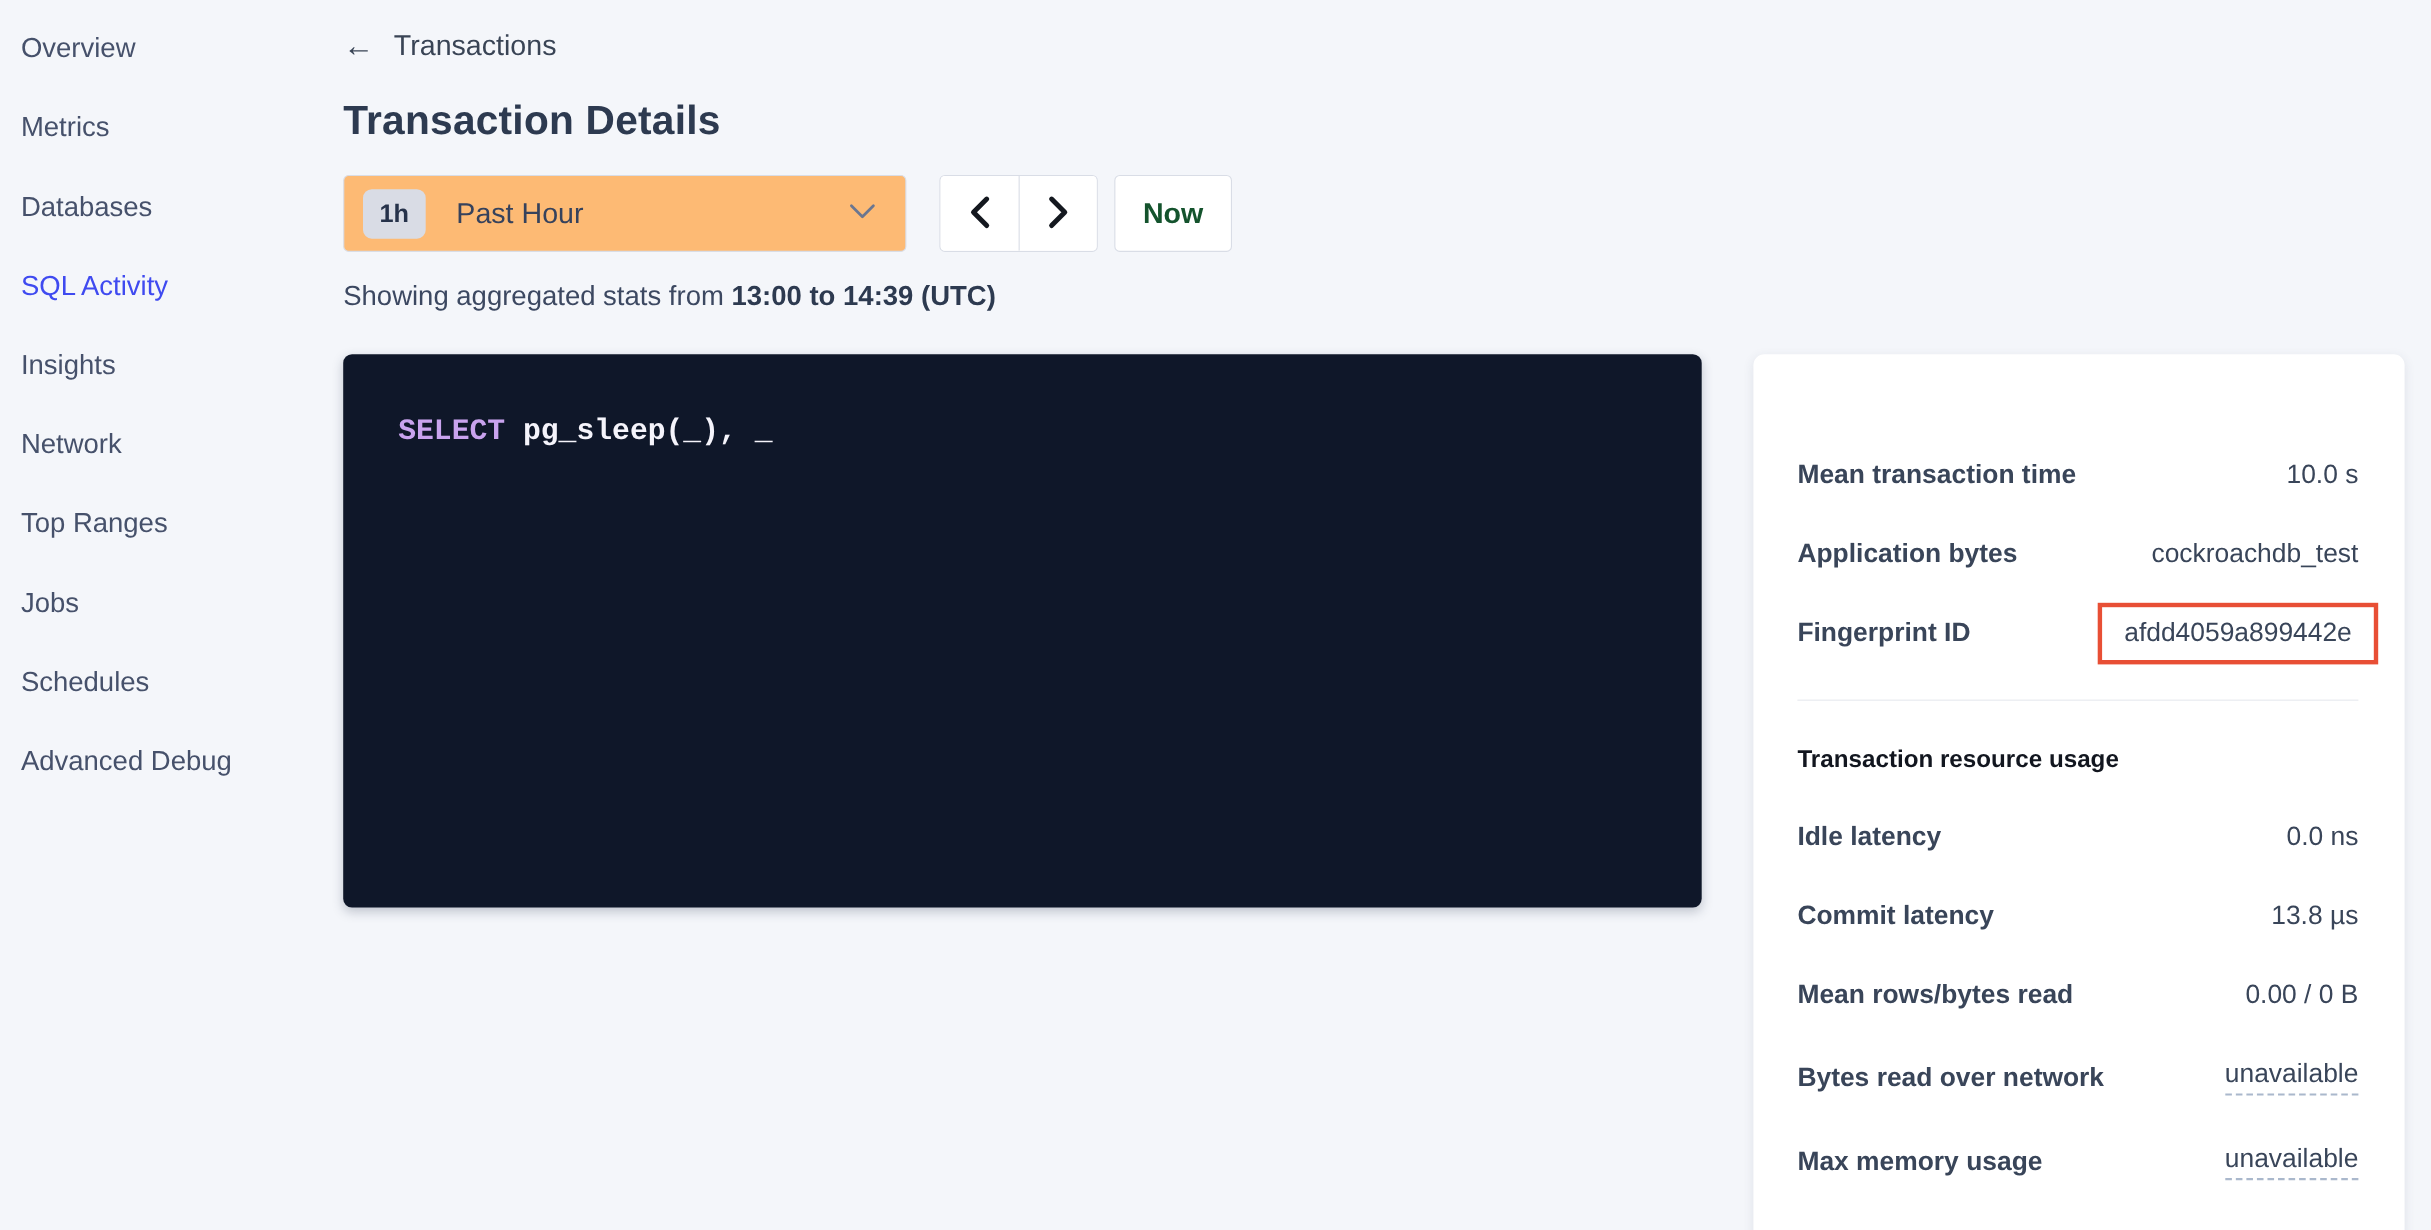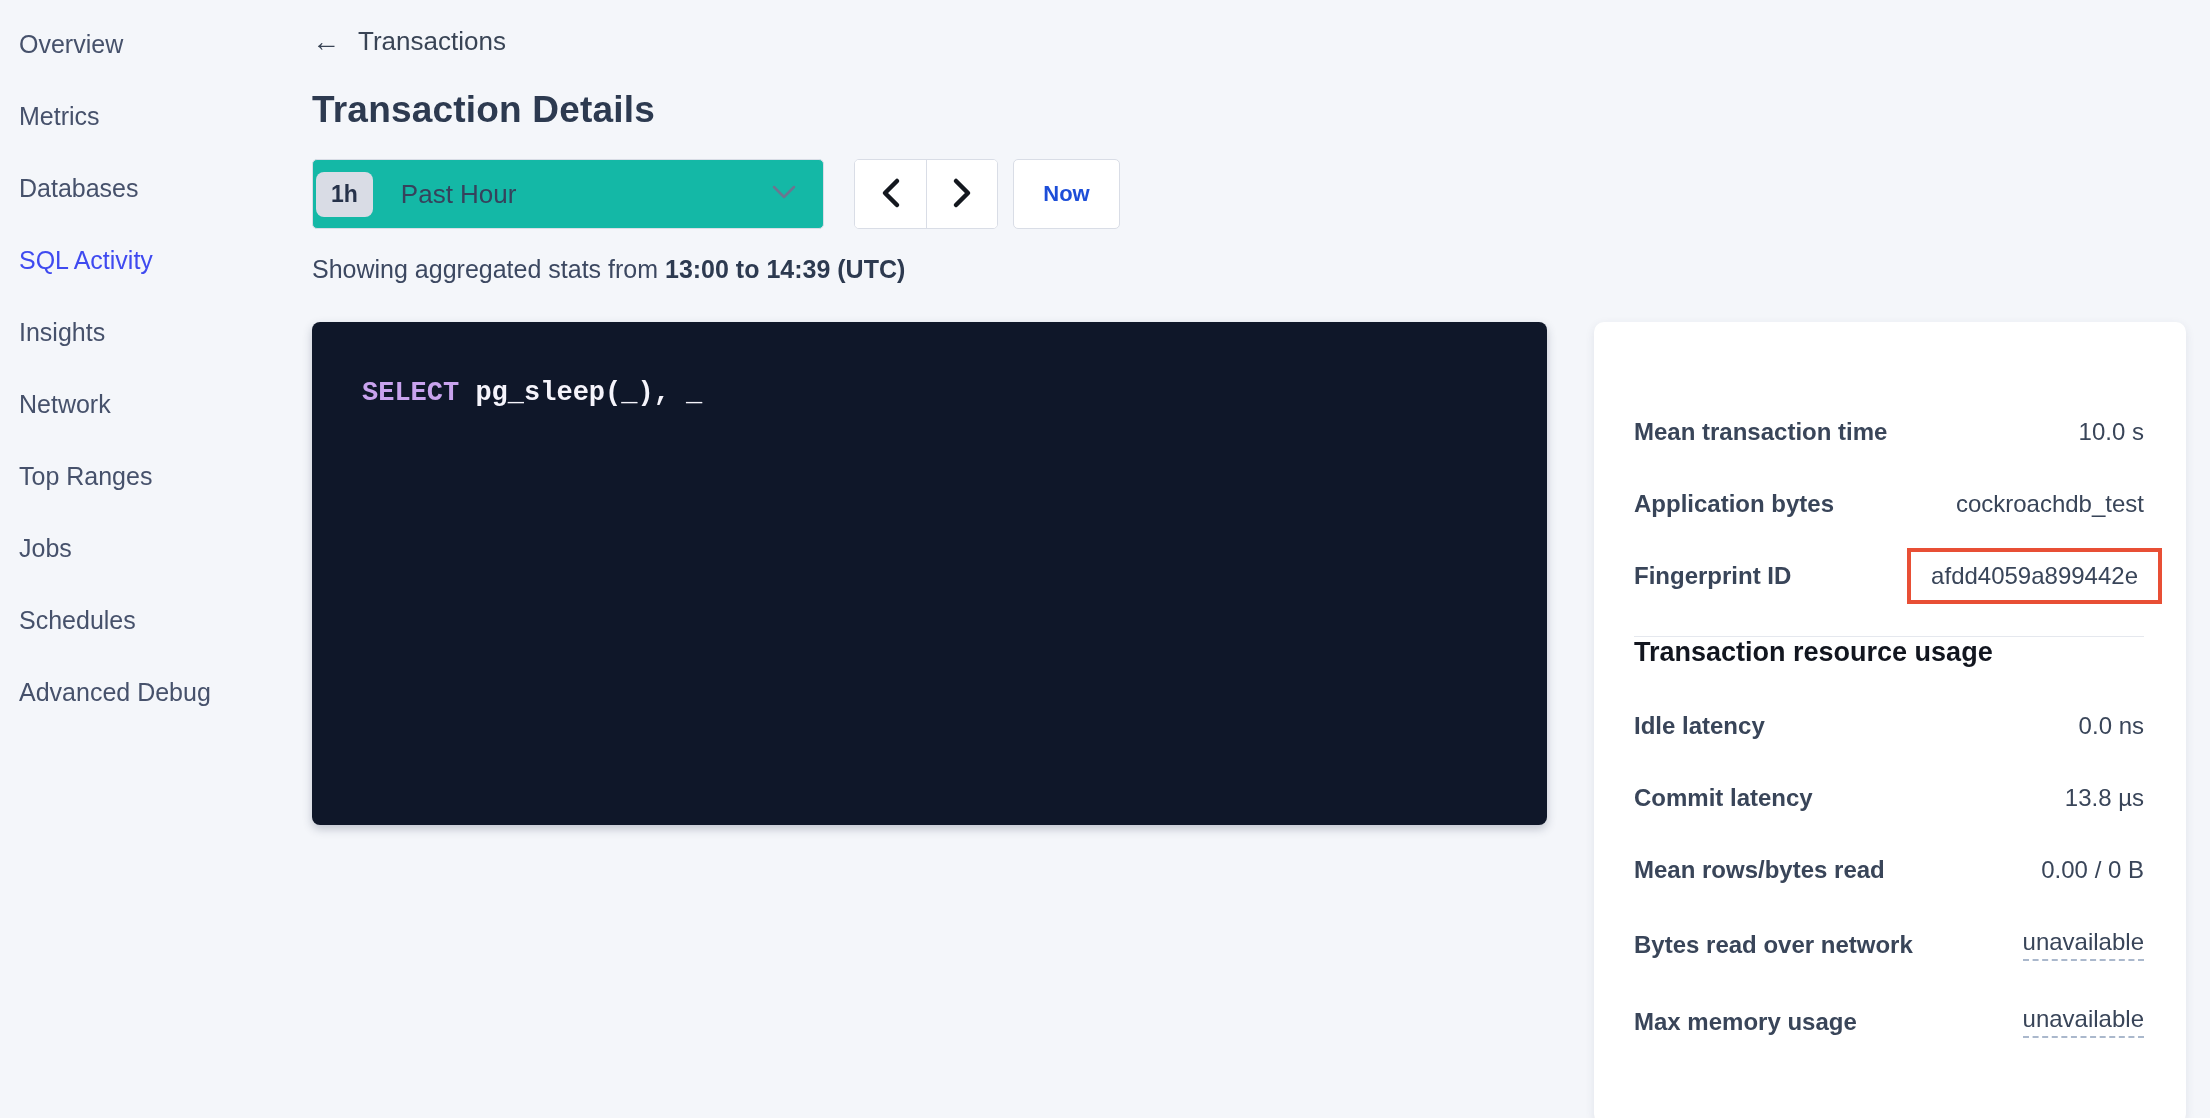--- a/index.html
+++ b/index.html
@@ -43,24 +43,24 @@
     letter-spacing: 0.2px;
   }
 
   
   .controls {
     margin-top: 28px;
     display: flex; align-items: stretch;
   }
   .range-select {
     width: 512px; height: 70px;
-    background: #14b8a6;
+    background: #fdba74;
     border: 1px solid #d9dde6; border-radius: 5px;
     display: flex; align-items: center;
-    padding: 0 26px 0 3px;
+    padding: 0 26px 0 17px;
     cursor: pointer;
   }
   .range-badge {
     background: #d9dce5; border-radius: 8px;
     font-size: 23px; font-weight: bold; color: #26324a;
     padding: 9px 15px;
   }
   .range-label { margin-left: 28px; font-size: 26px; color: #36425c; }
   .chev-down { margin-left: auto; }
 
@@ -76,21 +76,21 @@
     display: flex; align-items: center; justify-content: center;
     background: #fff; border: none; cursor: pointer;
   }
   .pager-btn + .pager-btn { border-left: 1px solid #d9dde6; }
 
   .now-btn {
     margin-left: 15px;
     width: 107px; height: 70px;
     background: #fff; border: 1px solid #d9dde6; border-radius: 5px;
     font-family: "Liberation Sans", sans-serif;
-    font-size: 22px; font-weight: bold; color: #1d4ed8;
+    font-size: 26px; font-weight: bold; color: #14532d;
     cursor: pointer;
   }
 
   .summary { margin-top: 26px; font-size: 25px; color: #3c4861; }
   .summary b { color: #2d3a50; }
 
   
   .content { margin-top: 38px; display: flex; align-items: flex-start; }
 
   .sql-box {
@@ -127,22 +127,22 @@
     border: 4px solid #e84f35;
     padding: 10px 20px;
     margin: -14px -18px -14px 0;
   }
   .stat-value.dashed {
     border-bottom: 2px dashed #aab8cc;
     padding-bottom: 3px;
   }
   .divider { border: none; border-top: 1px solid #e5e8ee; margin: 46px 0 0; }
   .resource-heading {
-    margin-bottom: 44px;
-    font-size: 27px; font-weight: bold; color: #12161f;
+    margin-top: 40px; margin-bottom: 44px;
+    font-size: 22px; font-weight: bold; color: #12161f;
   }
 </style>
 </head>
 <body>
 
 <nav class="sidebar">
 
     <div class="nav-item">
       <span>Overview</span>
     </div>

